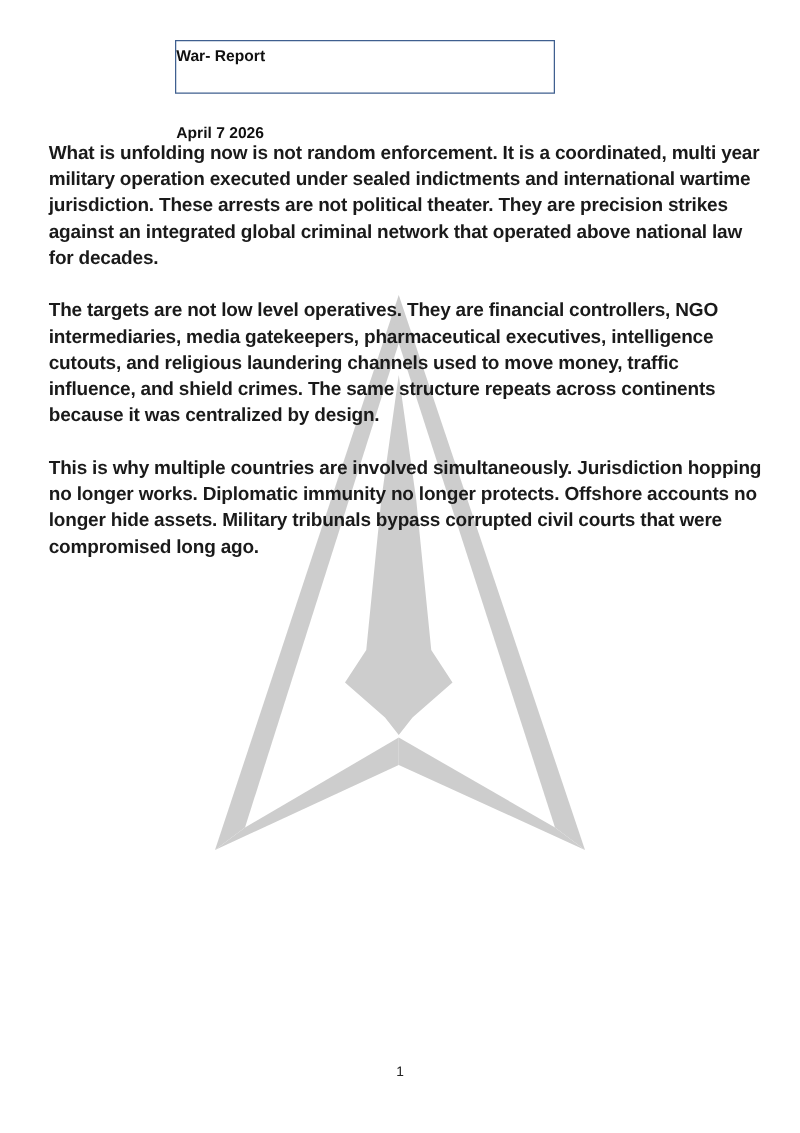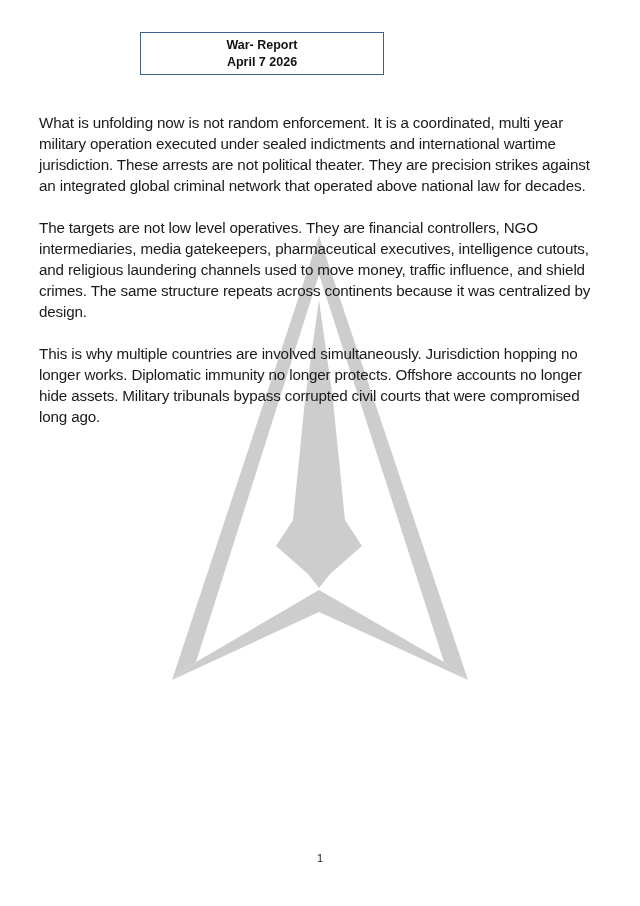--- a/index.html
+++ b/index.html
@@ -21,48 +21,50 @@
     top: 0;
     width: 640px;
     height: 906px;
     z-index: 0;
     pointer-events: none;
   }
   .header-box {
     position: absolute;
     left: 140px;
     top: 32px;
-    width: 244px;
+    width: 304px;
     height: 43px;
     border: 1.5px solid #3f5f8f;
     box-sizing: border-box;
-    text-align: center;
+    text-align: left;
     z-index: 1;
     background: transparent;
   }
   .header-box .line {
     font-weight: bold;
     font-size: 12.5px;
     line-height: 17px;
     color: #111;
+    margin-top: 44px;
   }
   .header-box .line:first-child { margin-top: 4px; }
   .content {
     position: absolute;
     left: 39px;
     top: 112px;
     width: 570px;
     z-index: 1;
   }
   .content p {
     margin: 0 0 21px 0;
     font-size: 15.2px;
     line-height: 21px;
     color: #1a1a1a;
     letter-spacing: -0.15px;
+    font-weight: bold;
   }
   .page-number {
     position: absolute;
     left: 0;
     width: 640px;
     top: 852px;
     text-align: center;
     font-size: 11px;
     color: #222;
     z-index: 1;

